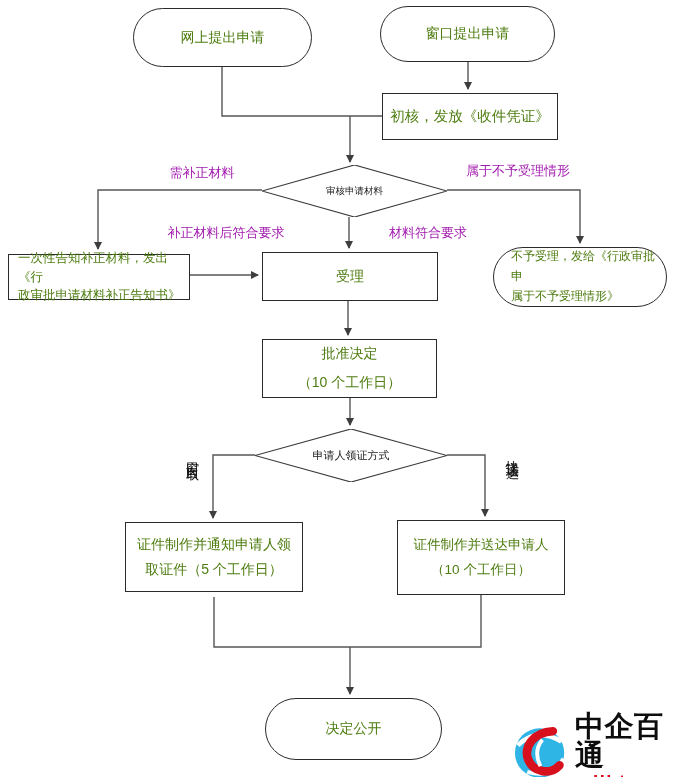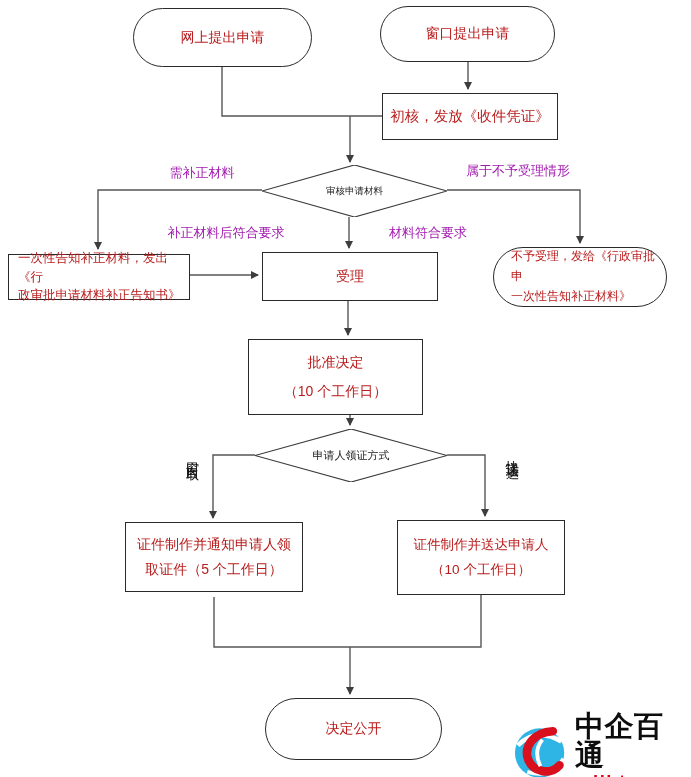--- a/index.html
+++ b/index.html
@@ -5,21 +5,21 @@
   html,body{margin:0;padding:0;background:#fff;}
   .canvas{
     position:relative;width:691px;height:777px;background:#ffffff;overflow:hidden;
     font-family:"Liberation Sans","DejaVu Sans",sans-serif;color:#1a1a1a;
   }
   .wires{position:absolute;left:0;top:0;}
   .wire{fill:none;stroke:#565656;stroke-width:1.4;}
   .node{
     position:absolute;background:#fff;border:1px solid #2a2a2a;box-sizing:border-box;
     display:flex;flex-direction:column;align-items:center;justify-content:center;
-    text-align:center;font-size:14px;line-height:1.55;color:#b91c1c;
+    text-align:center;font-size:14px;line-height:1.55;color:#4d7c0f;
   }
   .stadium{border-radius:32px;}
   .note{align-items:flex-start;text-align:left;padding:4px 8px 4px 9px;font-size:12.5px;line-height:1.5;}
   .reject{border-radius:30px;align-items:flex-start;text-align:left;padding:6px 10px 6px 17px;font-size:12px;line-height:1.65;}
   .diamond{position:absolute;}
   .diamond svg{display:block;}
   .dlabel{position:absolute;inset:0;display:flex;align-items:center;justify-content:center;text-align:center;}
   .lbl{position:absolute;font-size:13px;text-align:center;color:#a21caf;}
   .vlbl{position:absolute;writing-mode:vertical-rl;text-orientation:upright;font-size:13.5px;letter-spacing:2px;color:#141414;}
   .brand{position:absolute;left:514px;top:712px;display:flex;align-items:center;gap:8px;}
@@ -77,28 +77,28 @@
   <div class="lbl" style="left:156px;top:224px;width:140px;">补正材料后符合要求</div>
   <div class="lbl" style="left:374px;top:224px;width:108px;">材料符合要求</div>
 
   <div class="node note" style="left:8px;top:254px;width:182px;height:46px;">
     <span>一次性告知补正材料，发出《行</span>
     <span>政审批申请材料补正告知书》</span>
   </div>
 
   <div class="node reject" style="left:493px;top:247px;width:174px;height:60px;">
     <span>不予受理，发给《行政审批申</span>
-    <span>一次性告知补正材料》</span>
+    <span>属于不予受理情形》</span>
   </div>
 
   <div class="node" style="left:262px;top:252px;width:176px;height:49px;">
     <span>受理</span>
   </div>
 
-  <div class="node" style="left:248px;top:339px;width:175px;height:76px;gap:7px;">
+  <div class="node" style="left:262px;top:339px;width:175px;height:59px;gap:7px;">
     <span>批准决定</span>
     <span>（10 个工作日）</span>
   </div>
 
   <div class="diamond" style="left:255px;top:429px;width:192px;height:53px;">
     <svg width="192" height="53" viewBox="0 0 192 53">
       <polygon points="0,26.5 96,0 192,26.5 96,53" fill="#ffffff" stroke="#3a3a3a" stroke-width="1.2"></polygon>
     </svg>
     <span class="dlabel" style="font-size:11px;">申请人领证方式</span>
   </div>

